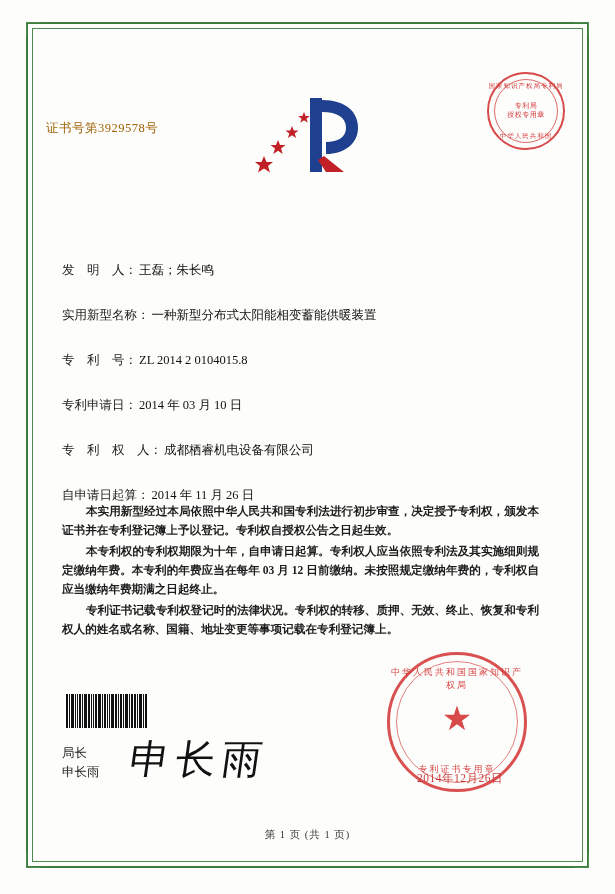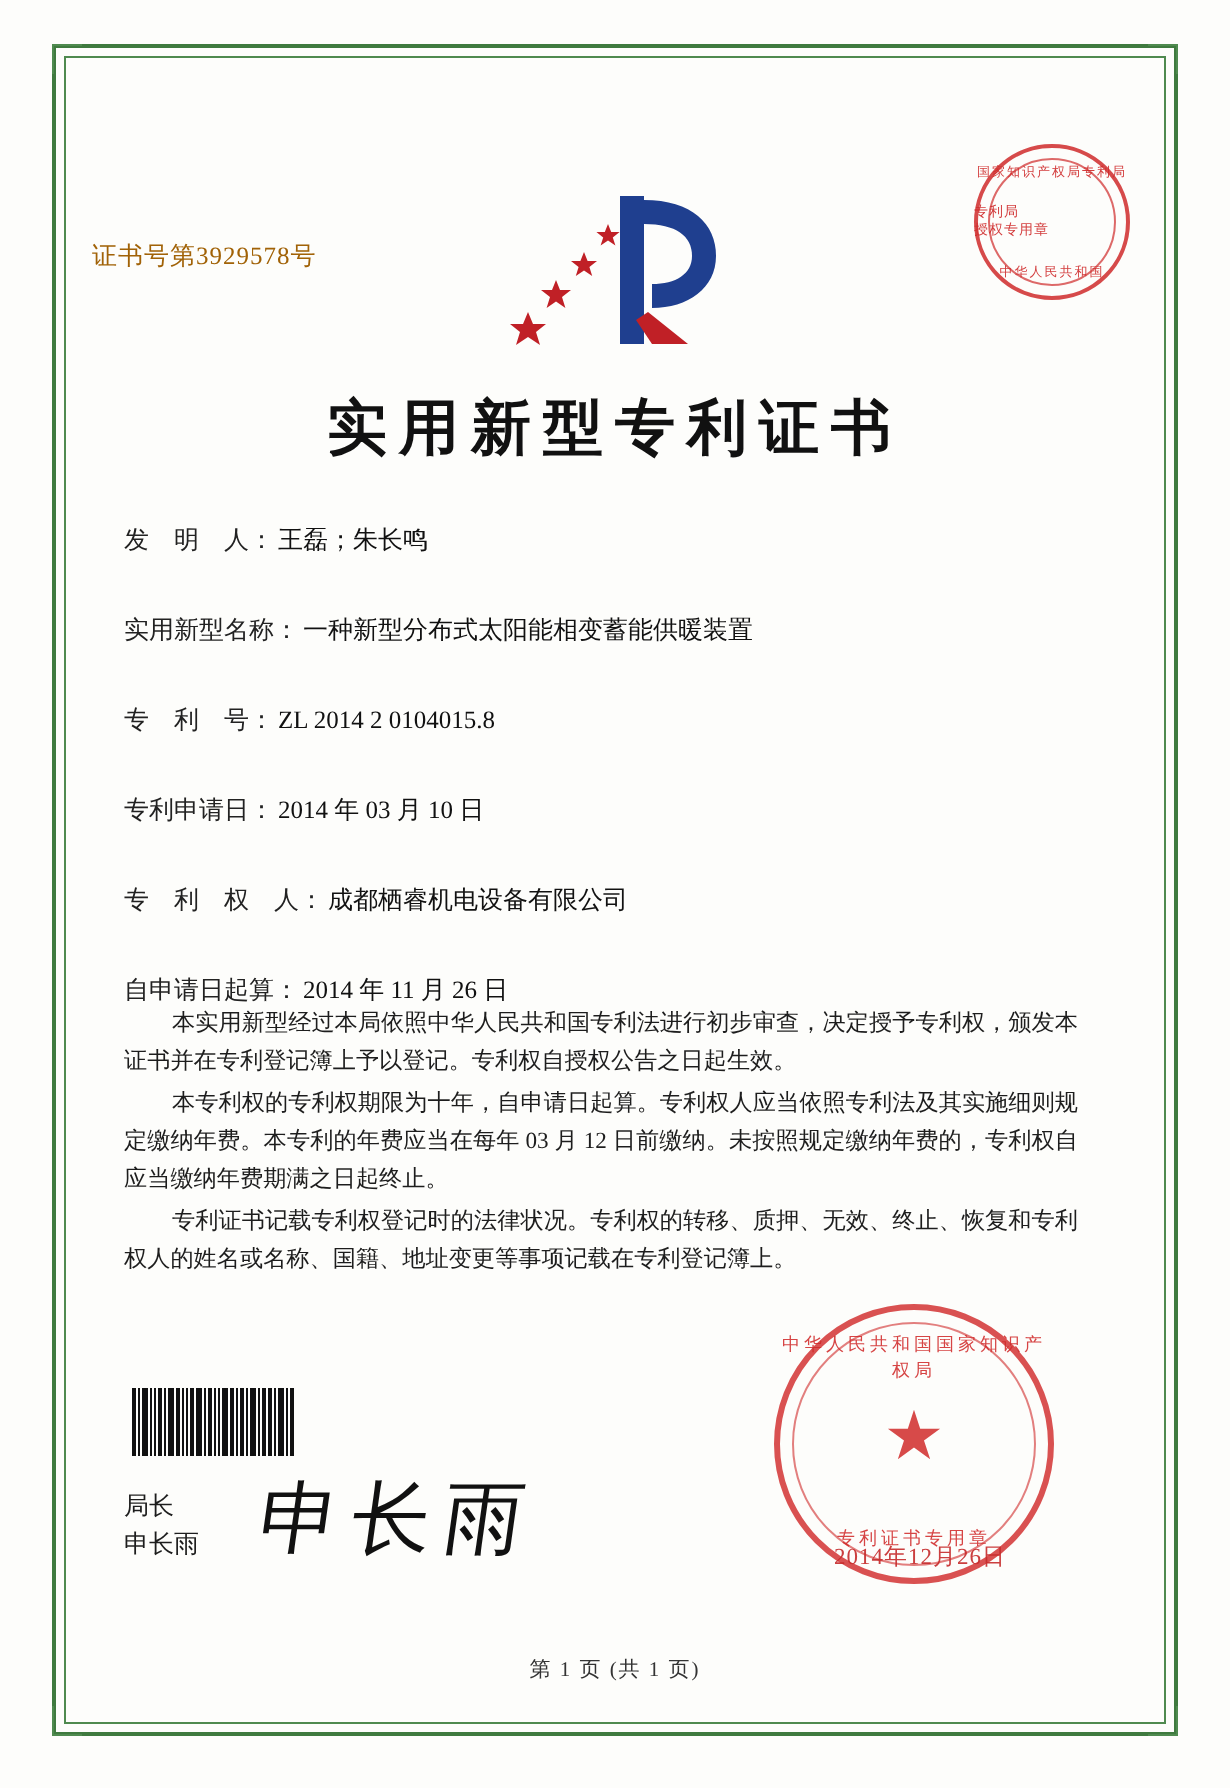--- a/index.html
+++ b/index.html
@@ -98,20 +98,21 @@
     inset: 7px;
     border: 1px solid #cf2a2a;
     border-radius: 50%;
     opacity: 0.7;
   }
   .seal-small .seal-text {
     position: absolute;
     left: 0; right: 0;
     top: 50%;
     transform: translateY(-50%);
+    text-align: center;
     color: #cf2a2a;
     font-size: 7px;
     line-height: 9px;
     font-family: "Liberation Serif", serif;
     letter-spacing: 0.5px;
     opacity: 0.9;
   }
   .seal-small .arc {
     position: absolute;
     left: 0; right: 0;
@@ -169,20 +170,21 @@
     right: 14px;
     top: 458px;
     font-size: 11.6px;
     line-height: 19px;
     text-align: justify;
     color: #1d1d1d;
   }
   .body-text p {
     margin: 0 16px 2px 0;
     text-indent: 24px;
+    font-weight: bold;
   }
 
   
   .barcode {
     position: absolute;
     left: 20px;
     top: 650px;
     width: 86px;
     height: 34px;
     display: flex;
@@ -317,21 +319,20 @@
       <div class="ring"></div>
       <div class="ring2"></div>
       <div class="arc top">国家知识产权局专利局</div>
       <div class="seal-text">
         <span>专利局</span><br>
         <span>授权专用章</span>
       </div>
       <div class="arc bottom">中华人民共和国</div>
     </div>
 
-    <div class="main-title">实用新型专利证书</div>
 
     <div class="fields">
       <div class="field-row">
         <span class="field-label">发　明　人：</span>
         <span class="field-value">王磊；朱长鸣</span>
       </div>
       <div class="field-row">
         <span class="field-label">实用新型名称：</span>
         <span class="field-value">一种新型分布式太阳能相变蓄能供暖装置</span>
       </div>

